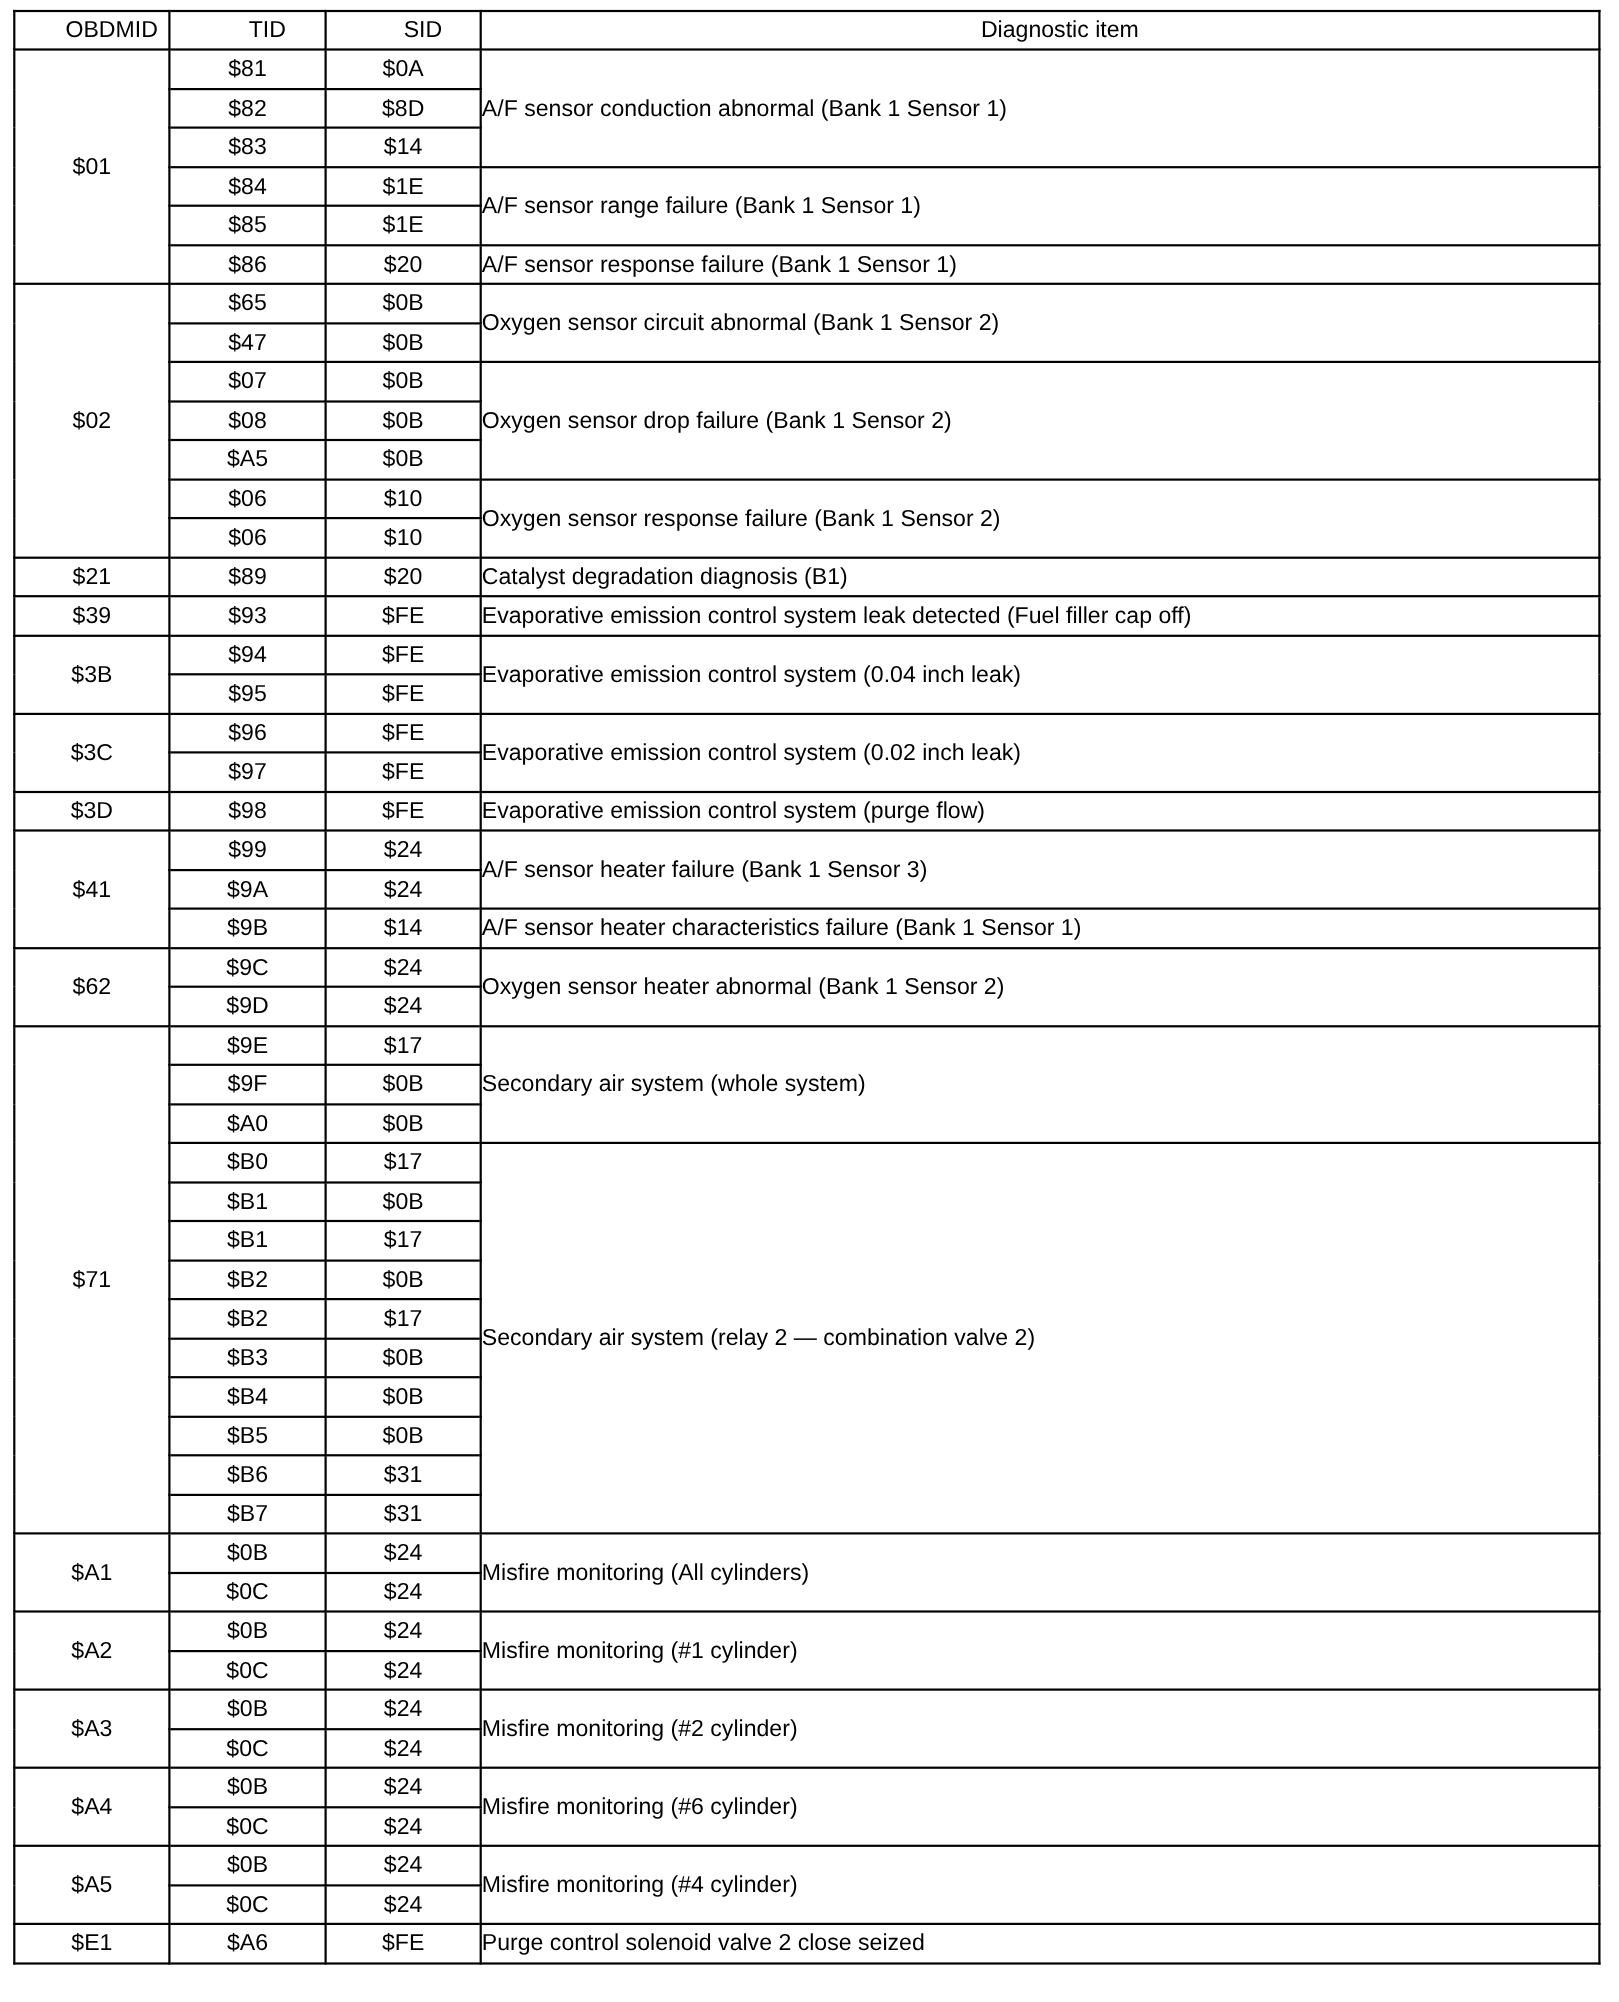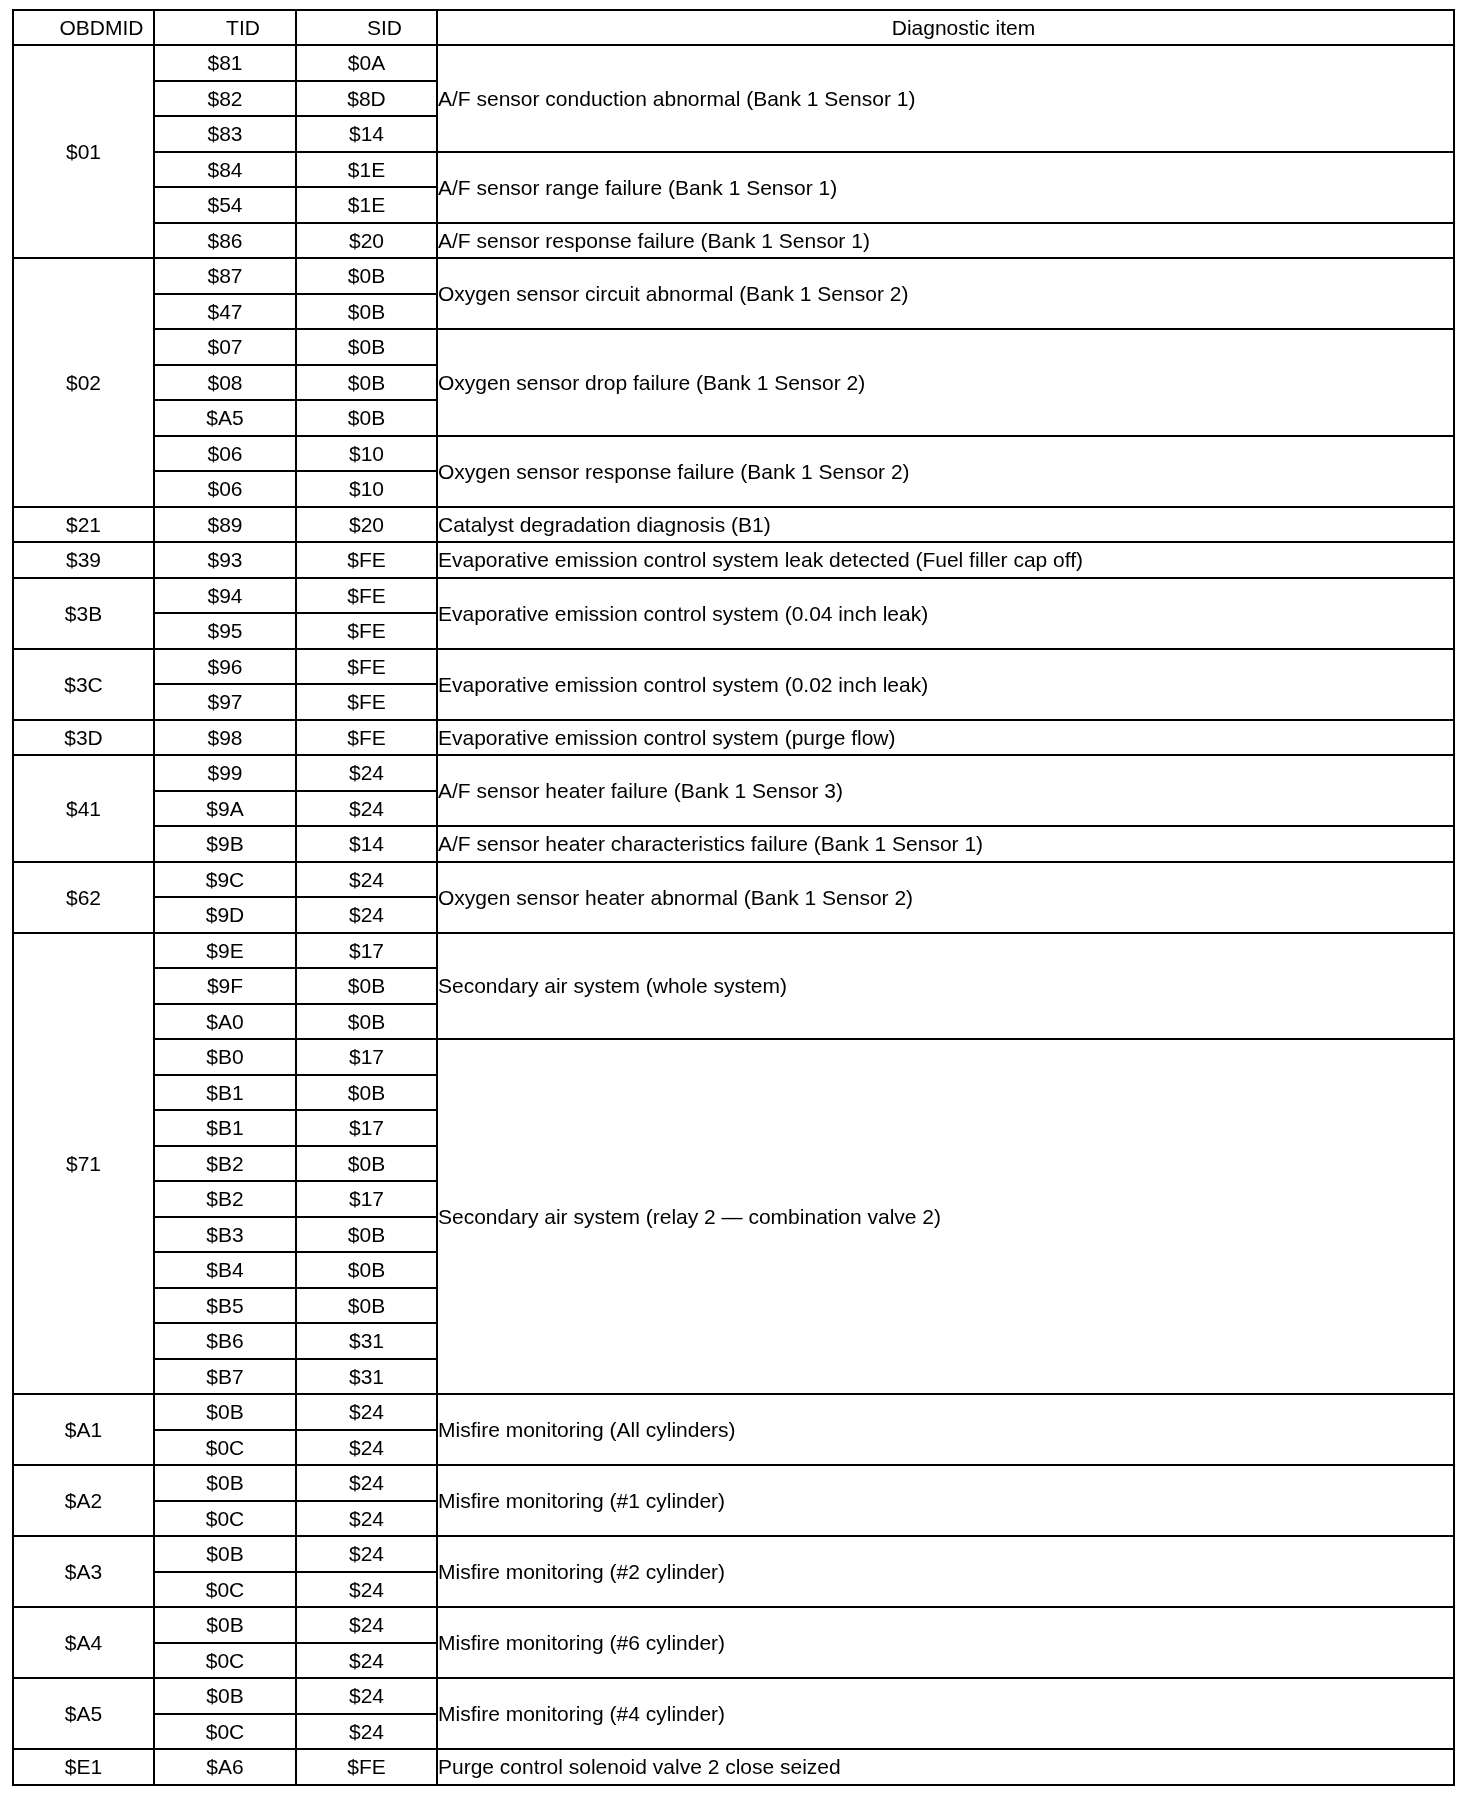--- a/index.html
+++ b/index.html
@@ -50,31 +50,31 @@
       <tr>
         <td class="center">$83</td>
         <td class="center">$14</td>
       </tr>
       <tr>
         <td class="center">$84</td>
         <td class="center">$1E</td>
         <td class="desc" rowspan="2">A/F sensor range failure (Bank 1 Sensor 1)</td>
       </tr>
       <tr>
-        <td class="center">$54</td>
+        <td class="center">$85</td>
         <td class="center">$1E</td>
       </tr>
       <tr>
         <td class="center">$86</td>
         <td class="center">$20</td>
         <td class="desc" rowspan="1">A/F sensor response failure (Bank 1 Sensor 1)</td>
       </tr>
       <tr>
         <td class="center" rowspan="7">$02</td>
-        <td class="center">$87</td>
+        <td class="center">$65</td>
         <td class="center">$0B</td>
         <td class="desc" rowspan="2">Oxygen sensor circuit abnormal (Bank 1 Sensor 2)</td>
       </tr>
       <tr>
         <td class="center">$47</td>
         <td class="center">$0B</td>
       </tr>
       <tr>
         <td class="center">$07</td>
         <td class="center">$0B</td>

